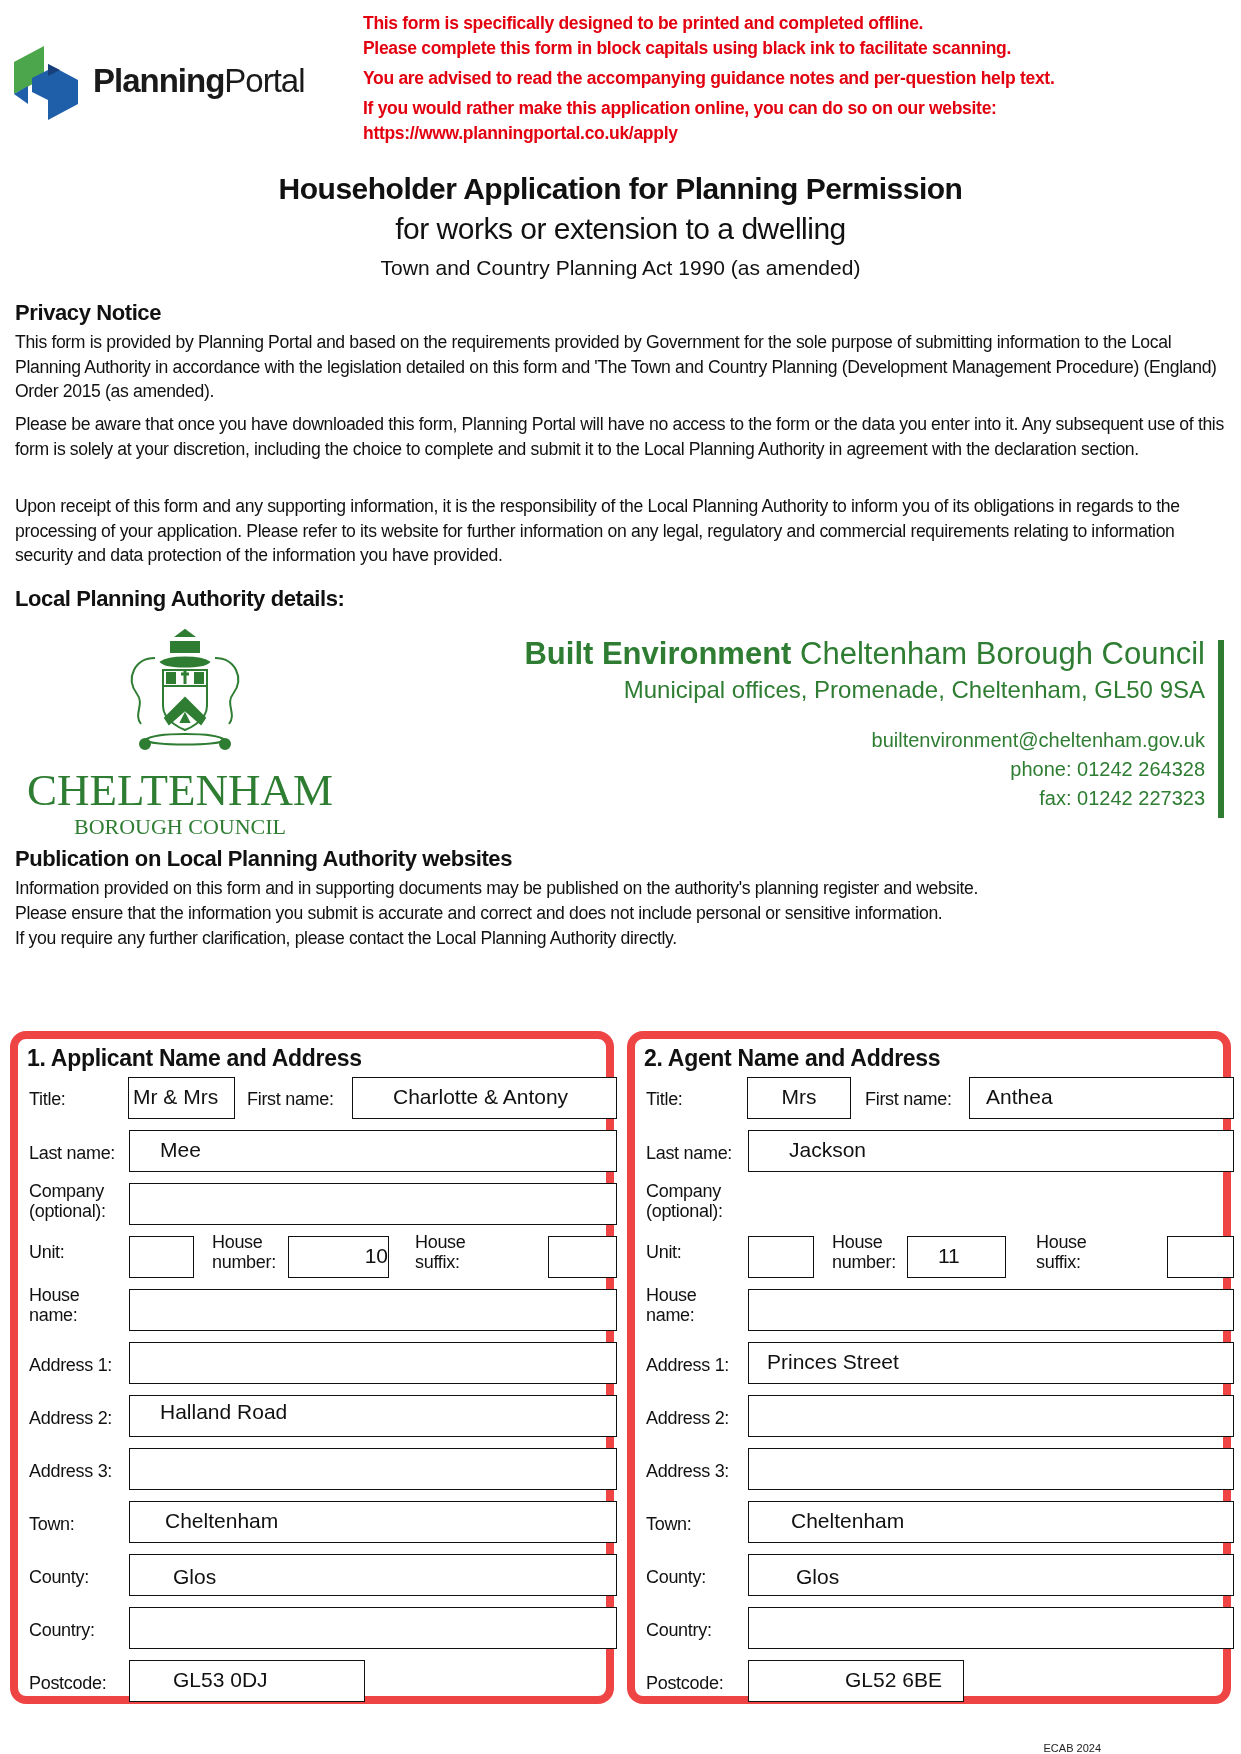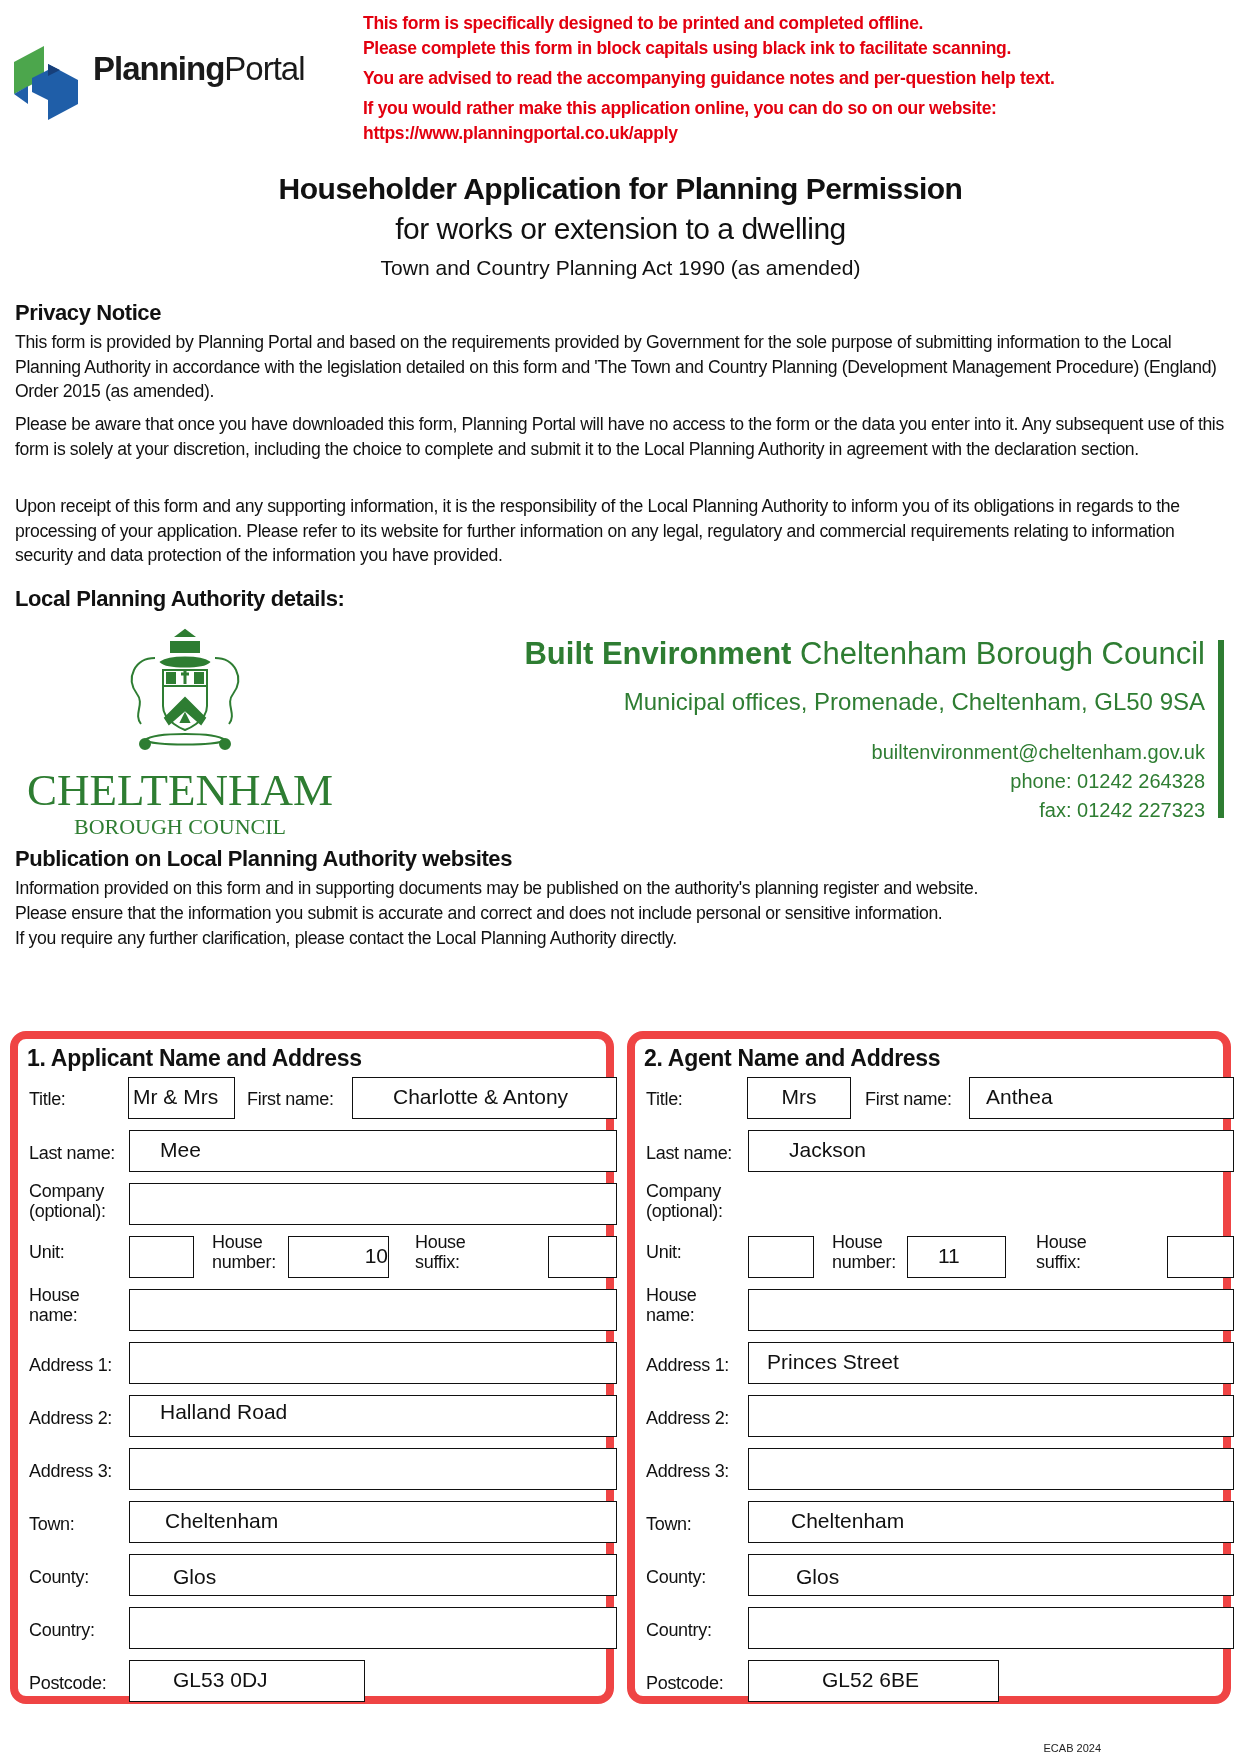--- a/index.html
+++ b/index.html
@@ -3,21 +3,21 @@
 <meta charset="utf-8">
 <style>
   html, body { margin: 0; padding: 0; background: #ffffff; }
   body { width: 1241px; height: 1754px; position: relative; overflow: hidden;
          font-family: "Liberation Sans", sans-serif; color: #111; }
   .abs { position: absolute; }
 
   
   .logo { left: 10px; top: 42px; width: 300px; height: 80px; }
   .logo-mark { position: absolute; left: 0; top: 2px; width: 72px; height: 76px; }
-  .logo-text { position: absolute; left: 83px; top: 8px; font-size: 33px; letter-spacing: -1px; color: #1a1a1a; }
+  .logo-text { position: absolute; left: 83px; top: 20px; font-size: 33px; letter-spacing: -1px; color: #1a1a1a; }
   .logo-text b { font-weight: bold; }
   .logo-text span.light { font-weight: normal; }
 
   .notices { left: 363px; top: 11px; width: 860px; color: #e3000f; font-weight: bold; font-size: 17.5px; line-height: 25px; letter-spacing: -0.3px; }
   .notices div { white-space: nowrap; }
   .notices .gap { height: 5px; }
 
   .title1 { left: 0; width: 1241px; top: 172px; text-align: center; font-weight: bold; font-size: 30px; letter-spacing: -0.5px; }
   .title2 { left: 0; width: 1241px; top: 212px; text-align: center; font-weight: normal; font-size: 30px; letter-spacing: -0.5px; }
   .subtitle { left: 0; width: 1241px; top: 256px; text-align: center; font-size: 21px; }
@@ -27,21 +27,21 @@
 
   
   .crest { left: 20px; top: 628px; width: 320px; height: 200px; }
   .crest-svg { position: absolute; left: 95px; top: 0; width: 140px; height: 140px; }
   .crest-name { position: absolute; left: 0; top: 136px; width: 320px; text-align: center; font-family: "Liberation Serif", serif; font-size: 45px; color: #2e7d32; letter-spacing: 0px; }
   .crest-sub { position: absolute; left: 0; top: 186px; width: 320px; text-align: center; font-family: "Liberation Serif", serif; font-size: 22px; color: #2e7d32; }
 
   .lpa { right: 36px; top: 636px; text-align: right; color: #2e7d32; }
   .lpa-line1 { font-size: 31px; white-space: nowrap; }
   .lpa-line1 b { font-weight: bold; }
-  .lpa-line2 { font-size: 24px; margin-top: 16px; white-space: nowrap; }
+  .lpa-line2 { font-size: 24px; margin-top: 4px; white-space: nowrap; }
   .lpa-contact { font-size: 20px; line-height: 29px; margin-top: 22px; }
   .lpa-bar { left: 1218px; top: 640px; width: 6px; height: 178px; background: #2e7d32; }
 
   
   .panel { top: 1031px; width: 604px; height: 673px; border: 8px solid #ef4444; border-radius: 16px; box-sizing: border-box; }
   .panel.left { left: 10px; }
   .panel.right { left: 627px; }
   .panel-title { position: absolute; left: 9px; top: 6px; font-weight: bold; font-size: 23px; letter-spacing: -0.3px; }
 
   .lbl { position: absolute; font-size: 18px; line-height: 20px; letter-spacing: -0.3px; color: #111; }
@@ -202,16 +202,16 @@
   <div class="lbl" style="left:11px;top:475px">Town:</div>
   <div class="fld" style="left:113px;top:462px;width:486px;padding-left:42px">Cheltenham</div>
 
   <div class="lbl" style="left:11px;top:528px">County:</div>
   <div class="fld" style="left:113px;top:515px;width:486px;padding-left:47px;line-height:44px">Glos</div>
 
   <div class="lbl" style="left:11px;top:581px">Country:</div>
   <div class="fld" style="left:113px;top:568px;width:486px"></div>
 
   <div class="lbl" style="left:11px;top:634px">Postcode:</div>
-  <div class="fld" style="left:113px;top:621px;width:251px;padding-left:73px">GL52 6BE</div>
+  <div class="fld" style="left:113px;top:621px;width:216px;padding-left:96px">GL52 6BE</div>
 </div>
 
 <div class="abs footer-code">ECAB 2024</div>
 
 </body></html>

